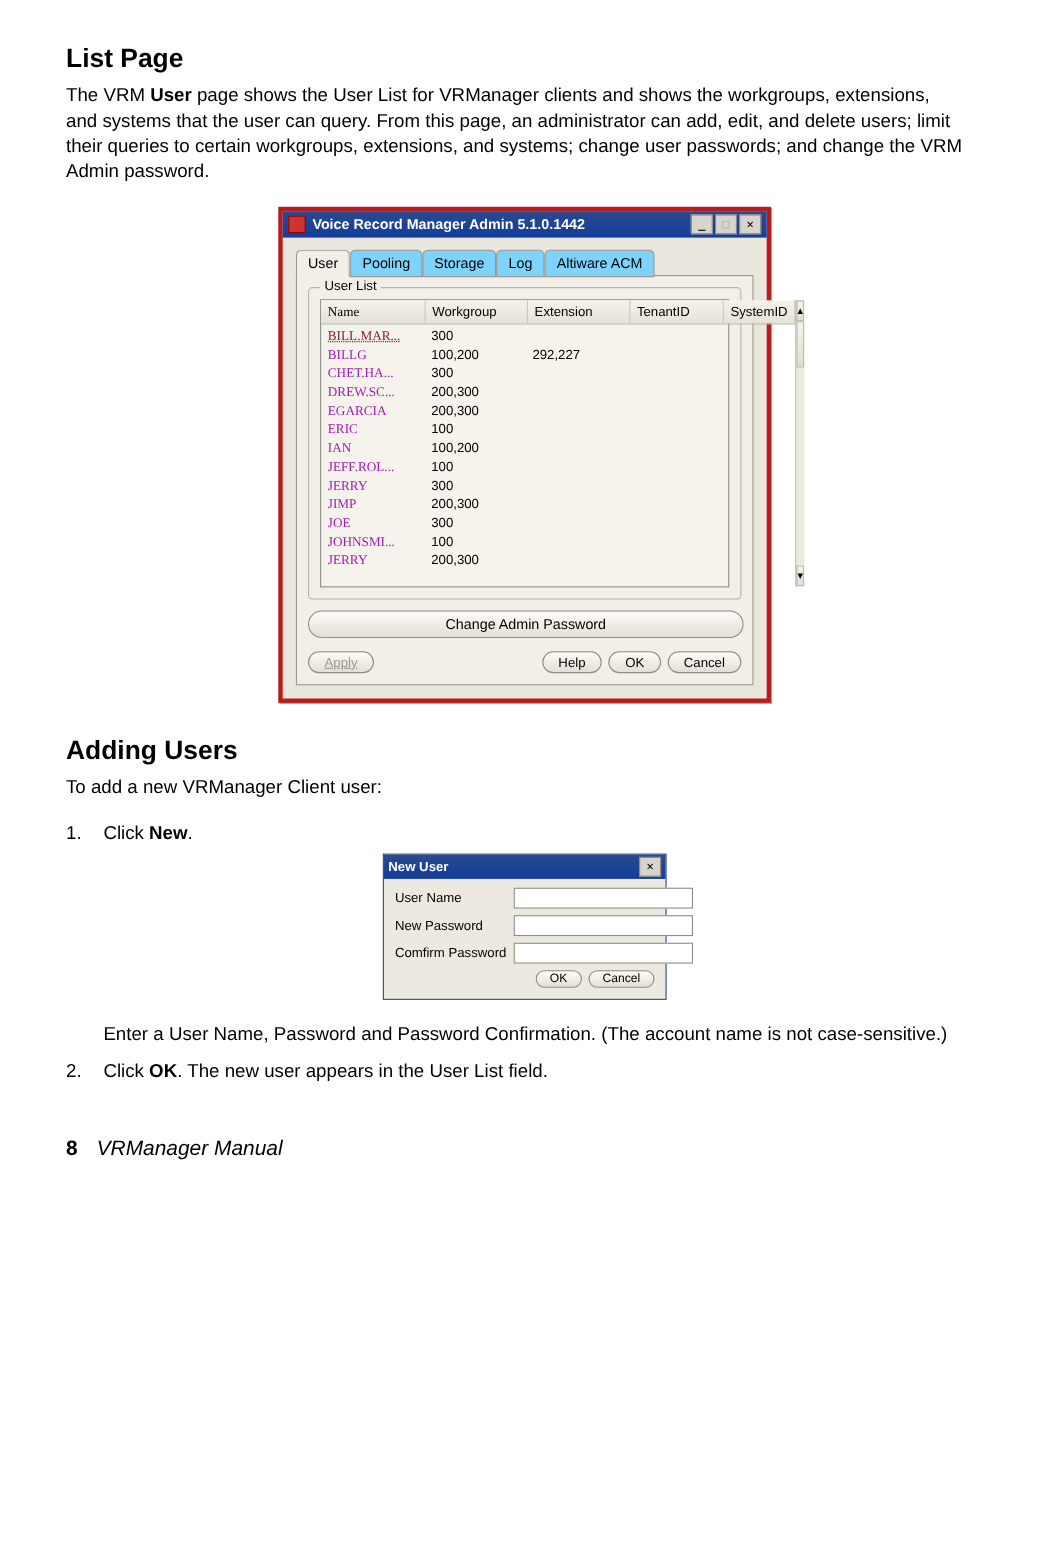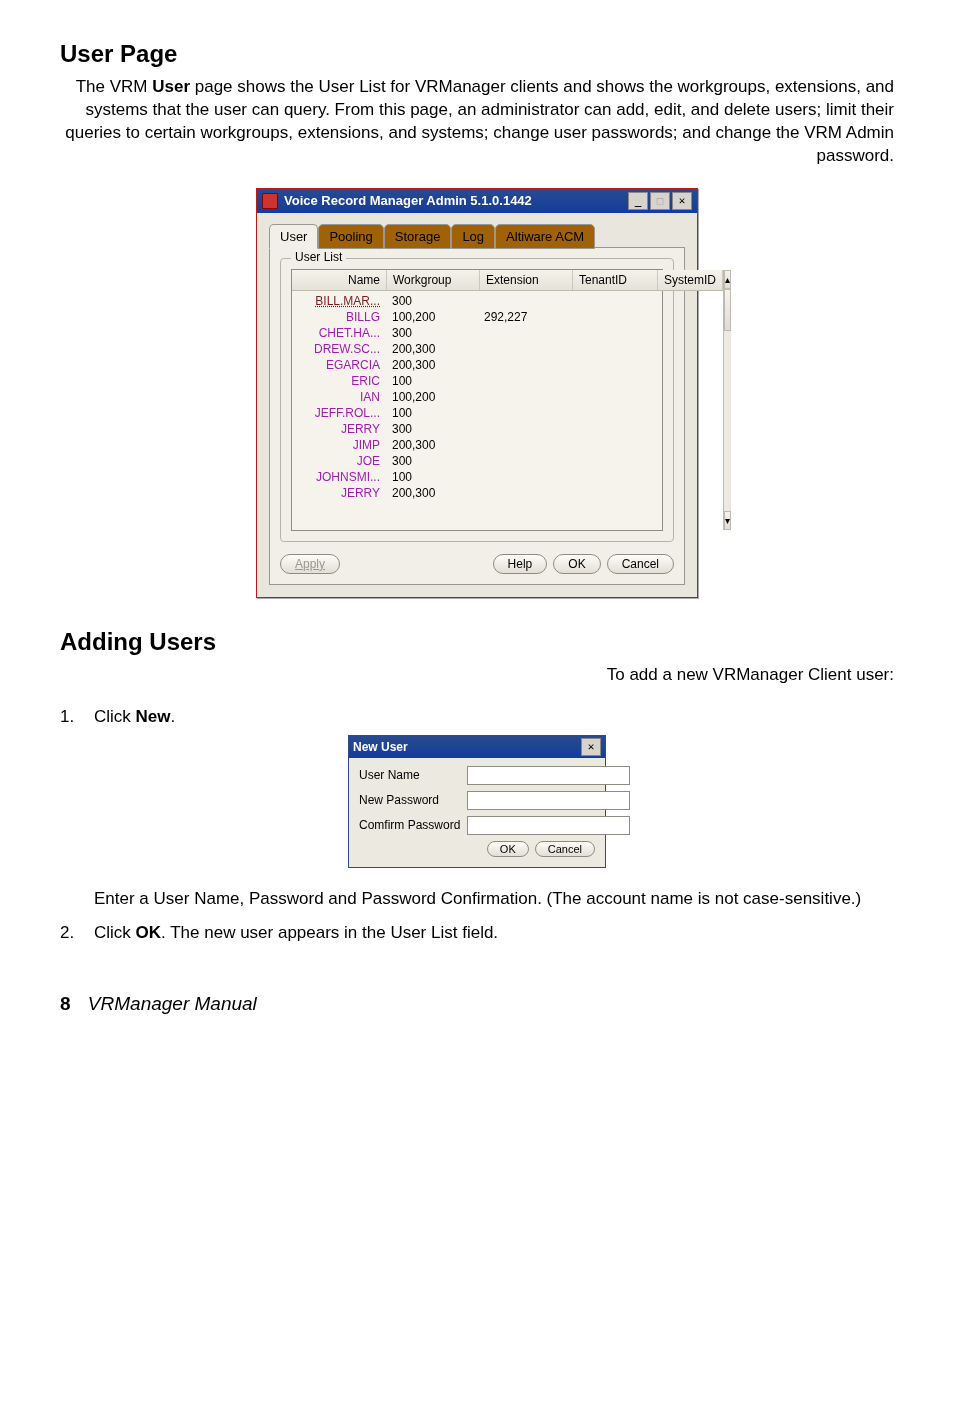--- a/index.html
+++ b/index.html
@@ -12,22 +12,21 @@
   }
   h2.section-title {
     font-family: Arial, sans-serif;
     font-size: 24px;
     font-weight: bold;
     margin: 0 0 8px 0;
   }
   p.body-text {
     font-size: 17px;
     line-height: 1.35;
-    margin: 0 0 20px 0;
-    text-align: right;
+    margin: 0 17px 20px 0;
   }
   .bold { font-weight: bold; }
   .ol-item {
     display: flex;
     margin-bottom: 6px;
     font-size: 17px;
   }
   .ol-num { width: 34px; flex: 0 0 34px; }
   .ol-content { flex: 1; }
   .indented { margin-left: 34px; font-size: 17px; line-height: 1.35; margin-top: 12px; margin-bottom: 12px;}
@@ -35,21 +34,21 @@
     margin-top: 50px;
     font-size: 19px;
   }
   .footer .pnum { font-weight: bold; margin-right: 12px; }
   .footer .man { font-style: italic; }
 
   
   .window {
     width: 440px;
     margin: 12px auto 30px auto;
-    border: 1px solid #b91c1c;
+    border: 4px solid #b91c1c;
     background: #e9e6dd;
     font-size: 13px;
     box-shadow: 1px 1px 0 #aaa;
   }
   .titlebar {
     background: linear-gradient(#2a4a8f, #123d9b);
     color: #fff;
     display: flex;
     align-items: center;
     padding: 3px 5px;
@@ -68,21 +67,21 @@
   }
   .win-body { padding: 10px 12px 12px 12px; }
   .tabs {
     display:flex;
     border-bottom: 0;
     margin-bottom: -1px;
   }
   .tab {
     padding: 4px 10px 4px 10px;
     border: 1px solid #9a978e;
-    background: #a16207;
+    background: #7dd3fc;
     border-top-left-radius: 5px;
     border-top-right-radius: 5px;
     margin-right: 0px;
     position: relative;
     top: 1px;
     cursor: pointer;
   }
   .tab.active {
     background: #f1efe8;
     border-bottom: 1px solid #f1efe8;
@@ -118,21 +117,21 @@
     display:flex;
     background: linear-gradient(#f4f2ea,#e5e2d8);
     border-bottom: 1px solid #bdbab0;
   }
   .listheader span {
     padding: 3px 6px;
     border-right: 1px solid #cac7bd;
     font-size: 12px;
     cursor: pointer;
   }
-  .col-name { width: 82px; flex:0 0 82px; text-align: right;}
+  .col-name { width: 82px; flex:0 0 82px;  font-family: Liberation Serif, serif;}
   .col-wg { width: 80px; flex:0 0 80px; }
   .col-ext { width: 80px; flex:0 0 80px; }
   .col-ten { width: 72px; flex:0 0 72px; }
   .col-sys { flex: 1; }
   .listrows { padding: 2px 0; }
   .row { display:flex; font-size:12px; padding: 1px 0; }
   .row span { padding: 0 6px; }
   .row .col-name { color: #a21caf; }
   .row.first .col-name { color: #7f1d1d; text-decoration: underline dotted; }
   .scrollbar {
@@ -208,21 +207,21 @@
     font-size:12px;
     padding: 0 3px;
   }
   .dlg-actions { display:flex; justify-content:flex-end; gap:6px; margin-top:4px;}
   .dlg-actions .btn { padding: 1px 12px; font-size:11px;}
 
 </style>
 </head>
 <body>
 
-<h2 class="section-title">User Page</h2>
+<h2 class="section-title">List Page</h2>
 <p class="body-text">
   <span>The VRM </span><span class="bold">User</span><span> page shows the User List for VRManager clients and shows the workgroups, extensions, and systems that the user can query. From this page, an administrator can add, edit, and delete users; limit their queries to certain workgroups, extensions, and systems; change user passwords; and change the VRM Admin password.</span>
 </p>
 
 <div class="window">
   <div class="titlebar">
     <span class="app-icon"></span>
     <span>Voice Record Manager Admin 5.1.0.1442</span>
     <span class="spacer"></span>
     <span class="win-btn">_</span>
@@ -322,20 +321,21 @@
             <div class="sb-btn">▴</div>
             <div class="sb-track">
                 <div class="sb-thumb"></div>
               </div>
             <div class="sb-btn">▾</div>
           </div>
         </div>
 
       </div>
 
+      <div class="wide-btn">Change Admin Password</div>
 
       <div class="bottom-actions">
         <span class="btn disabled">Apply</span>
         <span class="grow"></span>
         <span class="btn">Help</span>
         <span class="btn">OK</span>
         <span class="btn">Cancel</span>
       </div>
     </div>
   </div>

